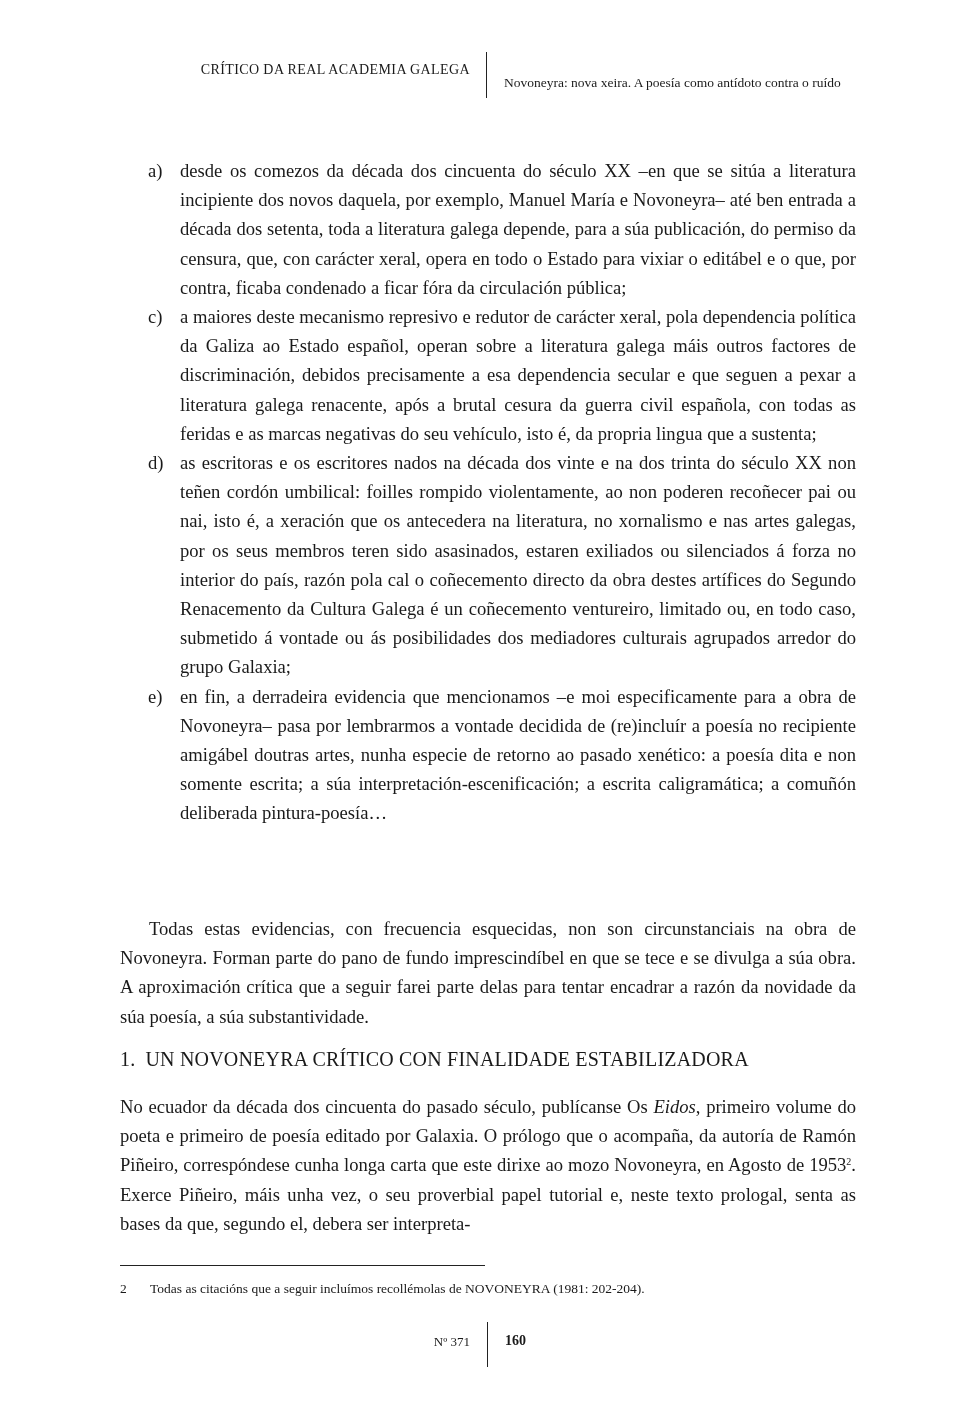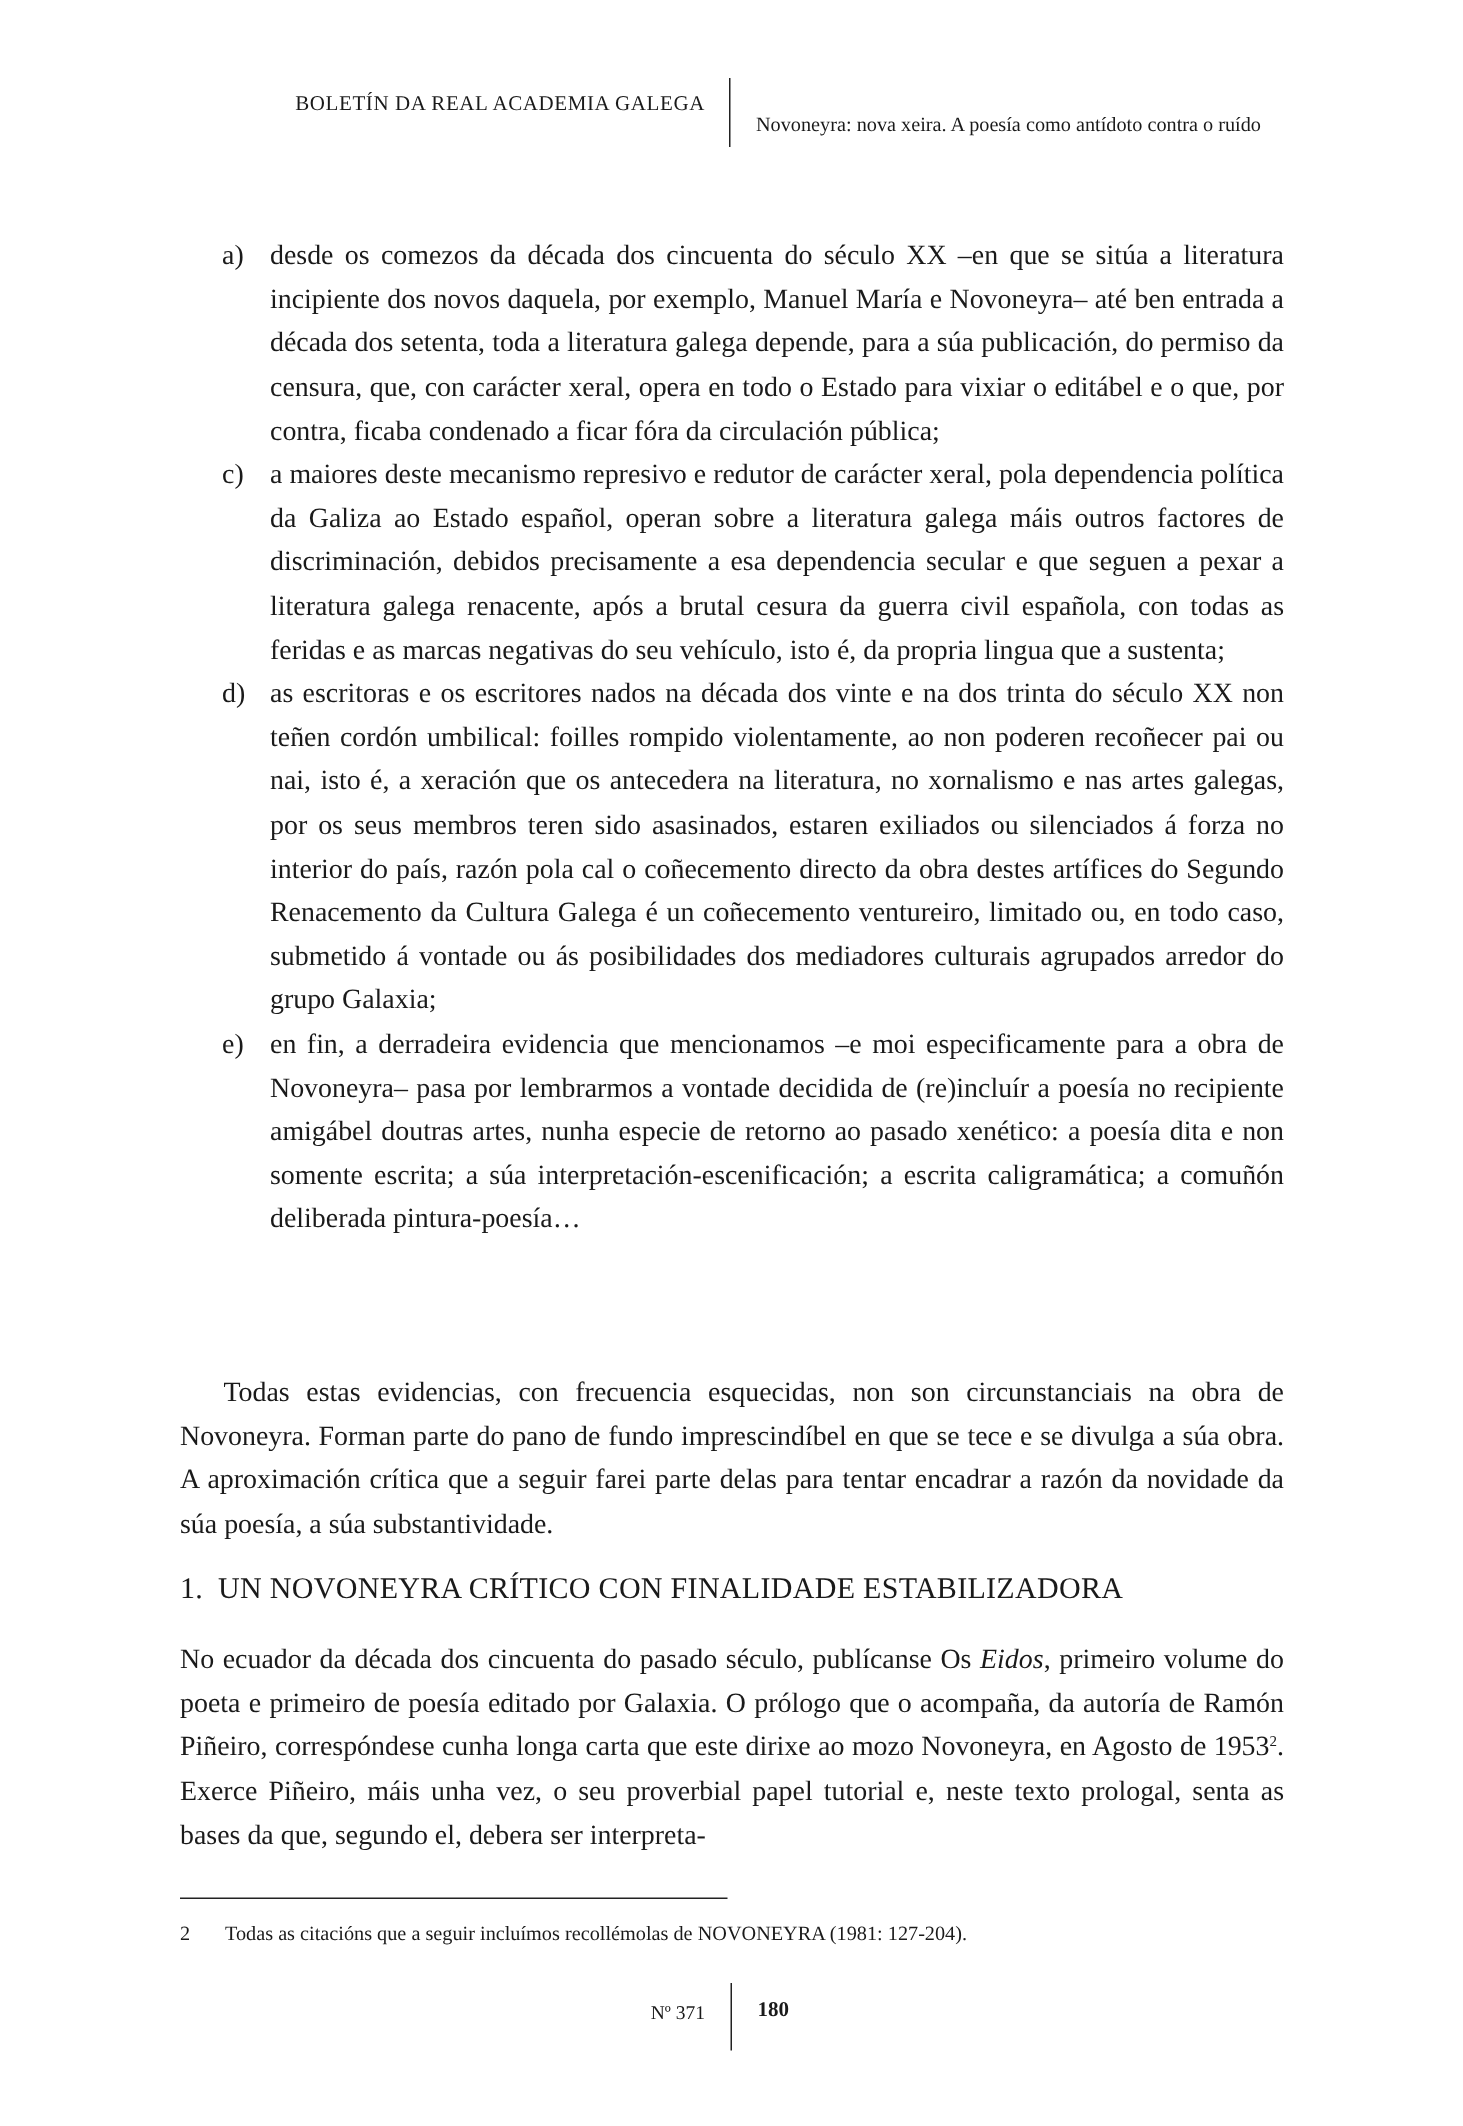--- a/index.html
+++ b/index.html
@@ -26,21 +26,21 @@
   .footnote { position:absolute; left:120px; top:1281px; font-size:13.5px; white-space:nowrap; }
   .footnote .fn-num { display:inline-block; width:30px; }
 
   .footer-left { position:absolute; top:1334px; right:505px; font-size:13px; white-space:nowrap;text-align:right; }
   .footer-rule { position:absolute; left:487px; top:1322px; width:1px; height:45px; background:#222; }
   .footer-right { position:absolute; top:1333px; left:505px; font-size:14px; font-weight:bold; }
 </style>
 </head>
 <body>
 
-<div class="header-left">BOLETÍN DA REAL ACADEMIA GALEGA</div>
+<div class="header-left">CRÍTICO DA REAL ACADEMIA GALEGA</div>
 <div class="header-rule"></div>
 <div class="header-right">Novoneyra: nova xeira. A poesía como antídoto contra o ruído</div>
 
 <div class="list">
   <div class="item">
     <span class="marker">a)</span>
     <span>desde os comezos da década dos cincuenta do século XX –en que se sitúa a literatura incipiente dos novos daquela, por exemplo, Manuel María e Novoneyra– até ben entrada a década dos setenta, toda a literatura galega depende, para a súa publicación, do permiso da censura, que, con carácter xeral, opera en todo o Estado para vixiar o editábel e o que, por contra, ficaba condenado a ficar fóra da circulación pública;</span>
   </div>
   <div class="item">
     <span class="marker">c)</span>
@@ -59,18 +59,18 @@
 <p class="para indent p1" style="margin:0;">Todas estas evidencias, con frecuencia esquecidas, non son circunstanciais na obra de Novoneyra. Forman parte do pano de fundo imprescindíbel en que se tece e se divulga a súa obra. A aproximación crítica que a seguir farei parte delas para tentar encadrar a razón da novidade da súa poesía, a súa substantividade.</p>
 
 <div class="section-title">
   <span class="num">1.</span><span>UN NOVONEYRA CRÍTICO CON FINALIDADE ESTABILIZADORA</span>
 </div>
 
 <p class="para p2" style="margin:0;"><span>No ecuador da década dos cincuenta do pasado século, publícanse Os </span><em>Eidos</em><span>, primeiro volume do poeta e primeiro de poesía editado por Galaxia. O prólogo que o acompaña, da autoría de Ramón Piñeiro, correspóndese cunha longa carta que este dirixe ao mozo Novoneyra, en Agosto de 1953</span><sup>2</sup><span>. Exerce Piñeiro, máis unha vez, o seu proverbial papel tutorial e, neste texto prologal, senta as bases da que, segundo el, debera ser interpreta-</span></p>
 
 <div class="fn-rule"></div>
 <div class="footnote">
-  <span class="fn-num">2</span><span>Todas as citacións que a seguir incluímos recollémolas de NOVONEYRA (1981: 127-204).</span>
+  <span class="fn-num">2</span><span>Todas as citacións que a seguir incluímos recollémolas de NOVONEYRA (1981: 202-204).</span>
 </div>
 
 <div class="footer-left">Nº 371</div>
 <div class="footer-rule"></div>
-<div class="footer-right">180</div>
+<div class="footer-right">160</div>
 
 </body></html>

